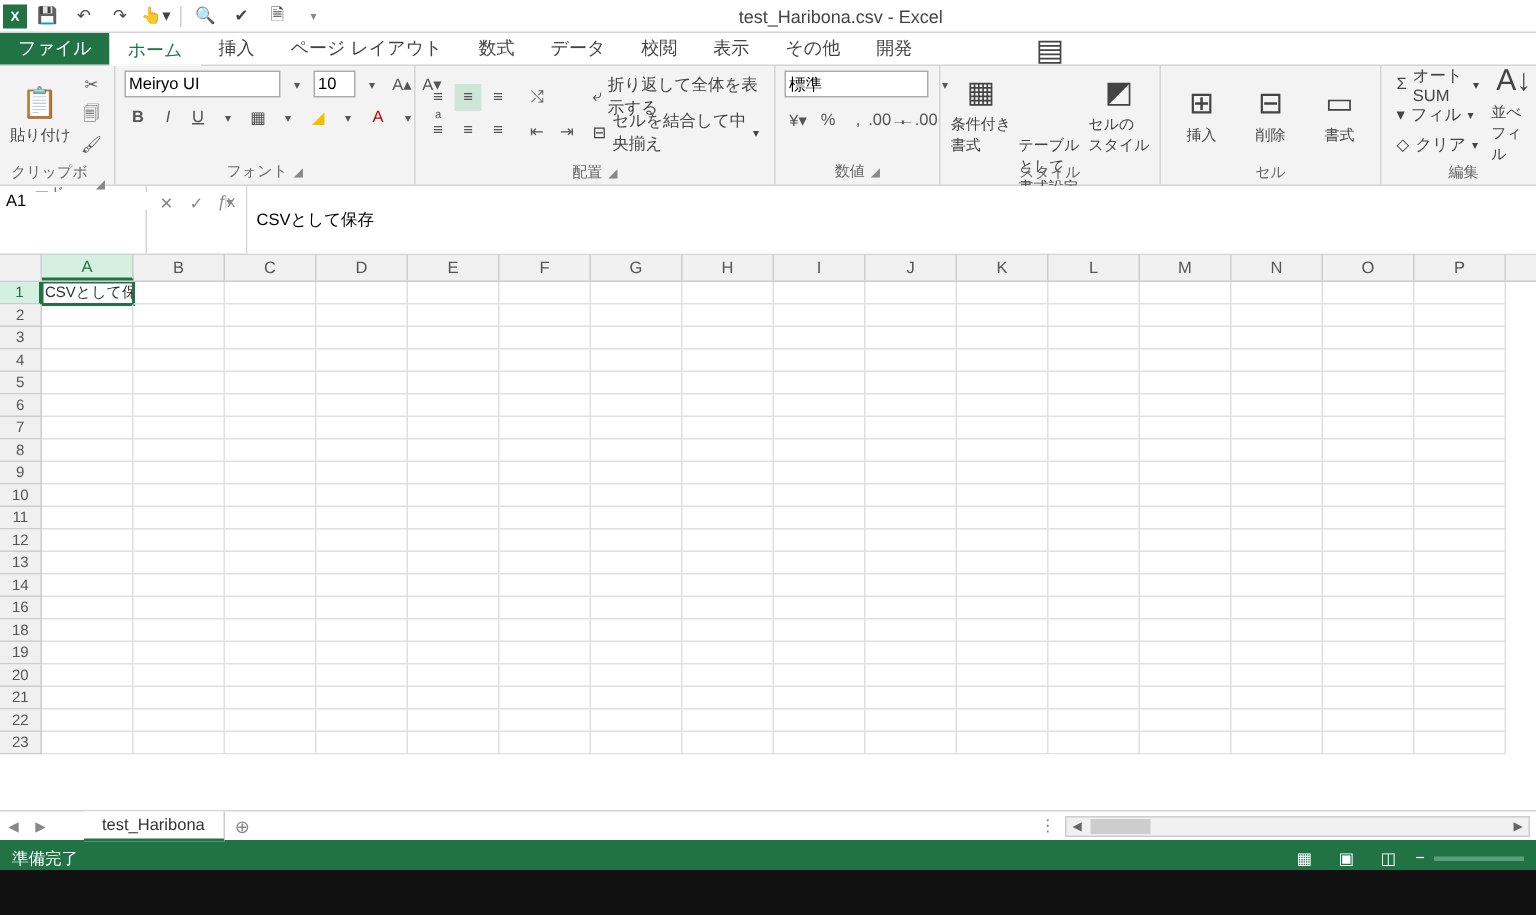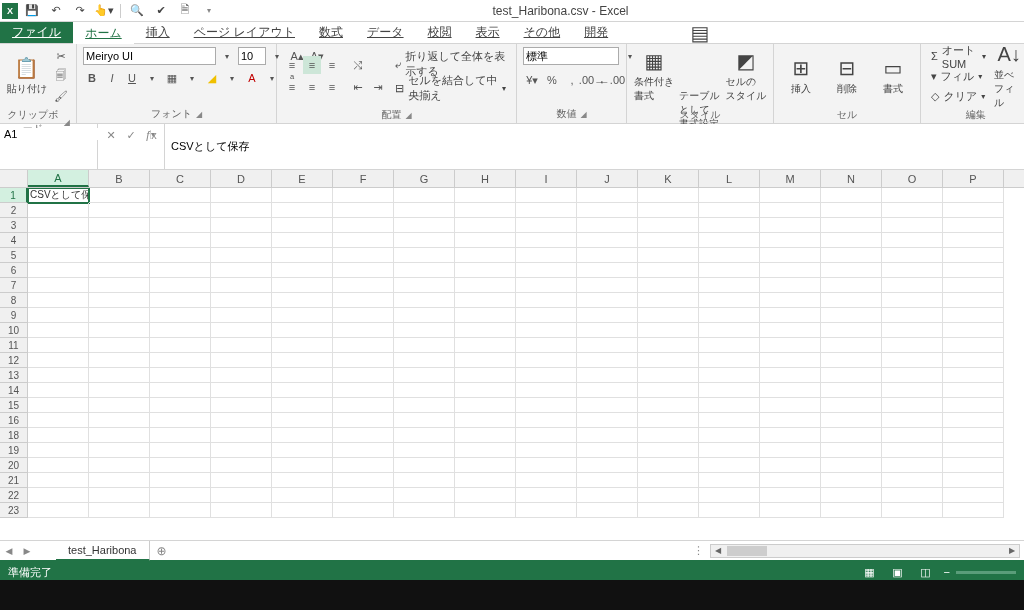--- a/index.html
+++ b/index.html
@@ -8,21 +8,21 @@
 
 .titlebar { height: 22px; background: #fff; display: flex; align-items: center; padding: 0 2px; border-bottom: 1px solid #d4d4d4; }
 .titlebar .app-icon { width: 16px; height: 16px; background: #217346; color: #fff; display: flex; align-items: center; justify-content: center; font-size: 9px; font-weight: bold; margin-right: 4px; }
 .qat { display: flex; align-items: center; gap: 4px; }
 .qat-btn { width: 20px; height: 18px; display: flex; align-items: center; justify-content: center; color: #444; }
 .qat-sep { width: 1px; height: 14px; background: #ccc; margin: 0 2px; }
 .title-text { flex: 1; text-align: center; font-size: 12px; color: #444; }
 
 
 .ribbon-tabs { height: 22px; background: #fff; display: flex; align-items: stretch; border-bottom: 1px solid #d4d4d4; }
-.tab { padding: 0 12px; display: flex; align-items: center; font-size: 12px; color: #444; cursor: pointer; text-decoration: underline; }
+.tab { padding: 0 12px; display: flex; align-items: center; font-size: 12px; color: #444; cursor: pointer; }
 .tab.file { background: #217346; color: #fff; }
 .tab.active { background: #fff; color: #217346; border-top: 1px solid #fff; position: relative; }
 .tab.active::after { content:""; position:absolute; bottom:-1px; left:0; right:0; height:1px; background:#fff; }
 
 
 .ribbon { height: 80px; background: #f3f3f3; border-bottom: 1px solid #d4d4d4; display: flex; }
 .group { border-right: 1px solid #d4d4d4; padding: 2px 6px 0 6px; display: flex; flex-direction: column; justify-content: space-between; }
 .group-body { flex: 1; display: flex; align-items: flex-start; gap: 4px; }
 .group-label { text-align: center; font-size: 10px; color: #666; padding: 2px 0; display:flex; justify-content:center; align-items:center; gap:4px;}
 .group-label .dlg { font-size:8px; color:#888; }
@@ -129,21 +129,21 @@
     </div>
     <div class="group-label">
         <span>クリップボード</span>
         <span class="dlg">◢</span>
       </div>
   </div>
 
   <div class="group" style="min-width:200px;">
     <div class="group-body" style="flex-direction:column; gap:2px;">
       <div class="row">
-        <input class="sel" style="width: 133px;" value="Meiryo UI">
+        <input class="sel" style="width: 104px;" value="Meiryo UI">
         <span class="smbtn" style="font-size:8px;">▾</span>
         <input class="sel" style="width: 28px;" value="10">
         <span class="smbtn" style="font-size:8px;">▾</span>
         <span class="smbtn">A▴</span>
         <span class="smbtn">A▾</span>
       </div>
       <div class="row">
         <span class="smbtn" style="font-weight:bold;">B</span>
         <span class="smbtn" style="font-style:italic;">I</span>
         <span class="smbtn" style="text-decoration:underline;">U</span>
@@ -592,39 +592,20 @@
         <div class="cell"></div>
         <div class="cell"></div>
         <div class="cell"></div>
         <div class="cell"></div>
         <div class="cell"></div>
         <div class="cell"></div>
         <div class="cell"></div>
         <div class="cell"></div>
       </div>
       <div class="r">
-        <div class="rh">15</div>
-        <div class="cell"></div>
-        <div class="cell"></div>
-        <div class="cell"></div>
-        <div class="cell"></div>
-        <div class="cell"></div>
-        <div class="cell"></div>
-        <div class="cell"></div>
-        <div class="cell"></div>
-        <div class="cell"></div>
-        <div class="cell"></div>
-        <div class="cell"></div>
-        <div class="cell"></div>
-        <div class="cell"></div>
-        <div class="cell"></div>
-        <div class="cell"></div>
-        <div class="cell"></div>
-      </div>
-      <div class="r">
         <div class="rh">16</div>
         <div class="cell"></div>
         <div class="cell"></div>
         <div class="cell"></div>
         <div class="cell"></div>
         <div class="cell"></div>
         <div class="cell"></div>
         <div class="cell"></div>
         <div class="cell"></div>
         <div class="cell"></div>

